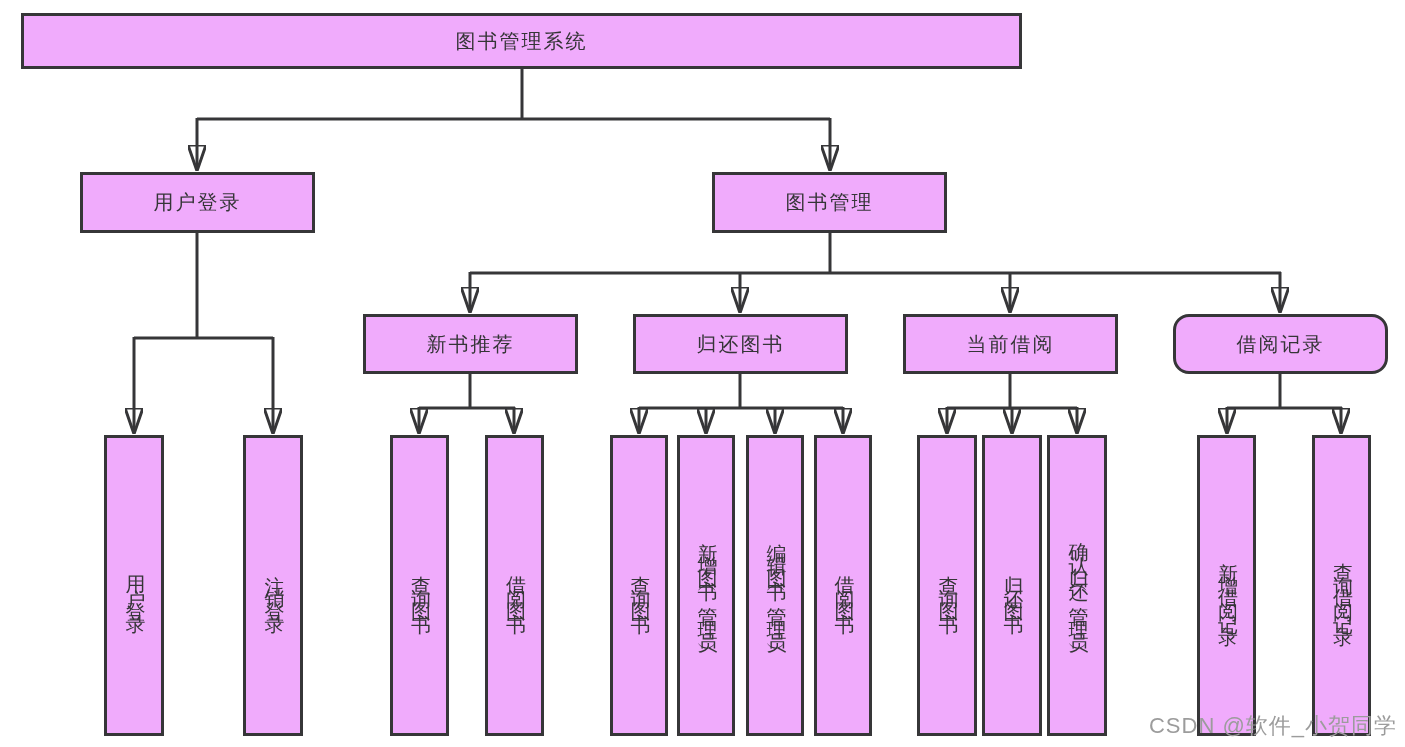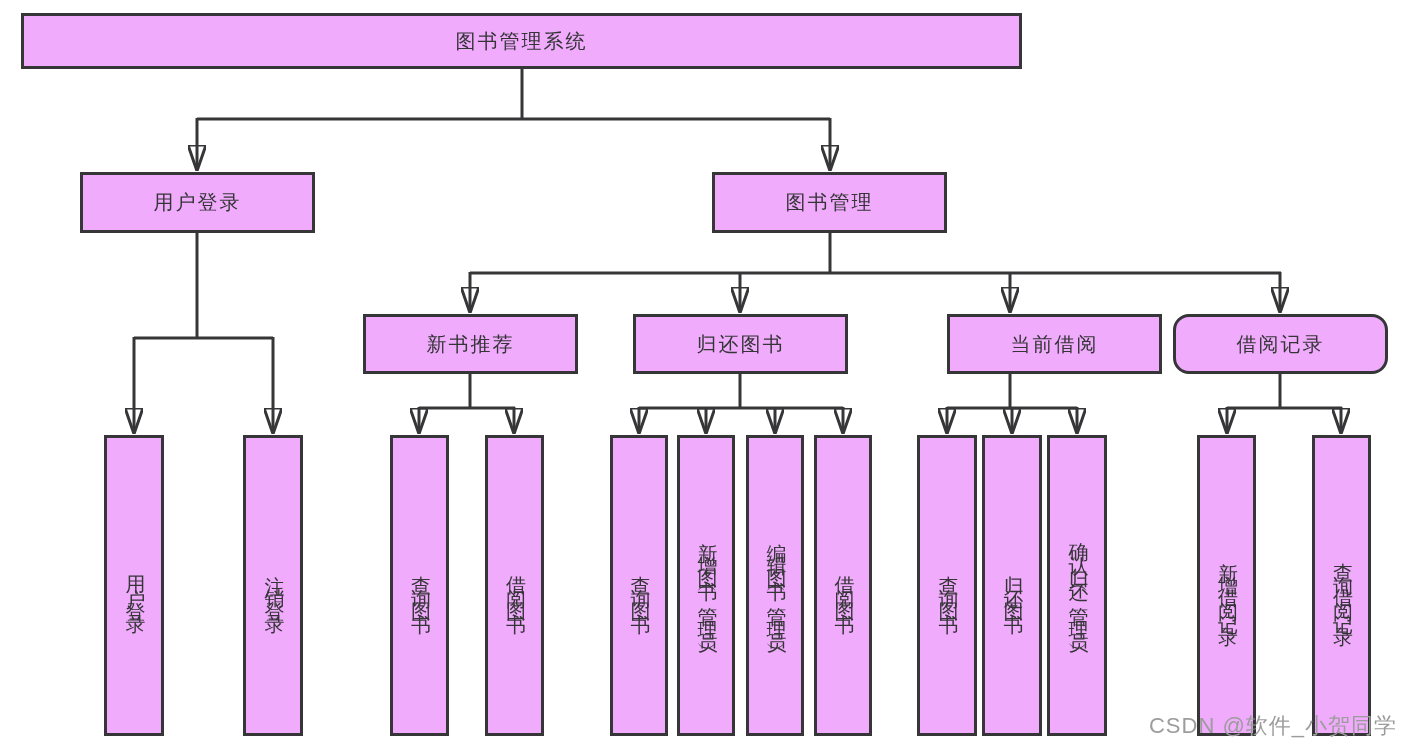--- a/index.html
+++ b/index.html
@@ -43,21 +43,21 @@
   }
   
   .n-root{left:21px;top:13px;width:1001px;height:56px;}
   
   .n-userlogin{left:80px;top:172px;width:235px;height:61px;}
   .n-bookmgmt{left:712px;top:172px;width:235px;height:61px;}
   
   .lvl3{top:314px;width:215px;height:60px;}
   .n-newbook{left:363px;}
   .n-borrowing{left:633px;}
-  .n-current{left:903px;margin-left:44px;}
+  .n-current{left:903px;}
   .n-records{left:1173px;border-radius:16px;}
   
   .leaf{top:435px;height:301px;width:60px;}
   .n-leaf-login{left:104px;}
   .n-leaf-logout{left:243px;}
   .n-rec-query{left:390px;width:59px;}
   .n-rec-borrow{left:485px;width:59px;}
   .n-bb-query{left:610px;width:58px;}
   .n-bb-add{left:677px;width:58px;}
   .n-bb-edit{left:746px;width:58px;}

